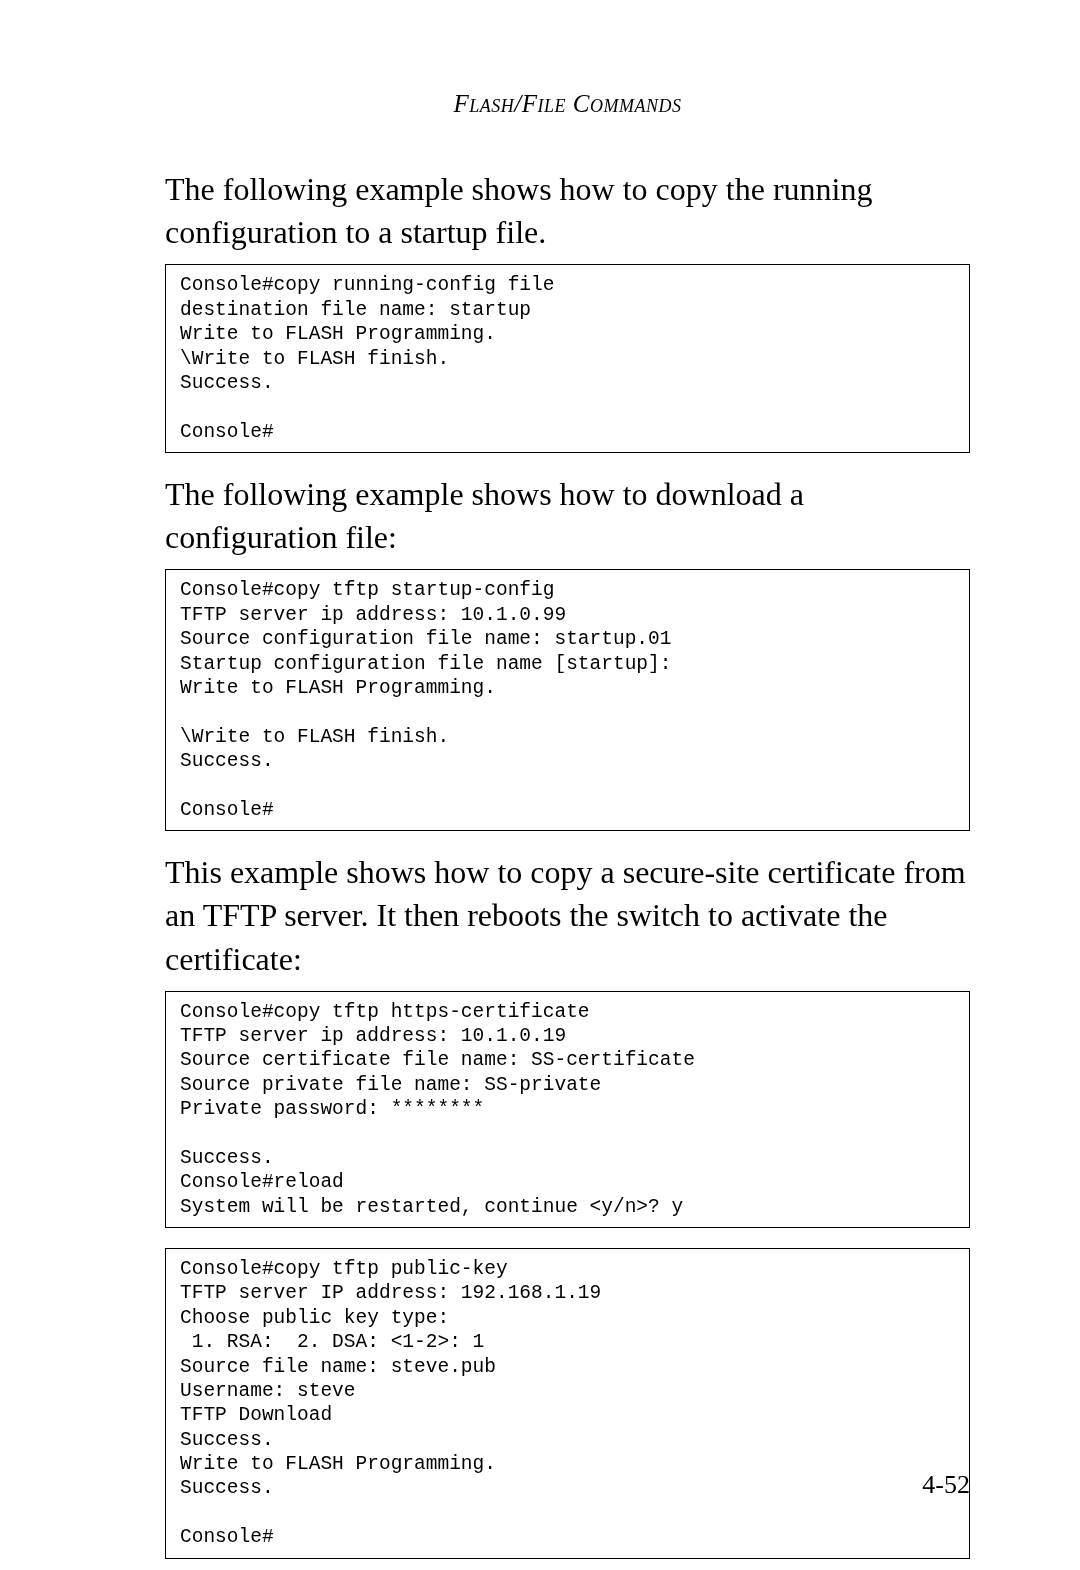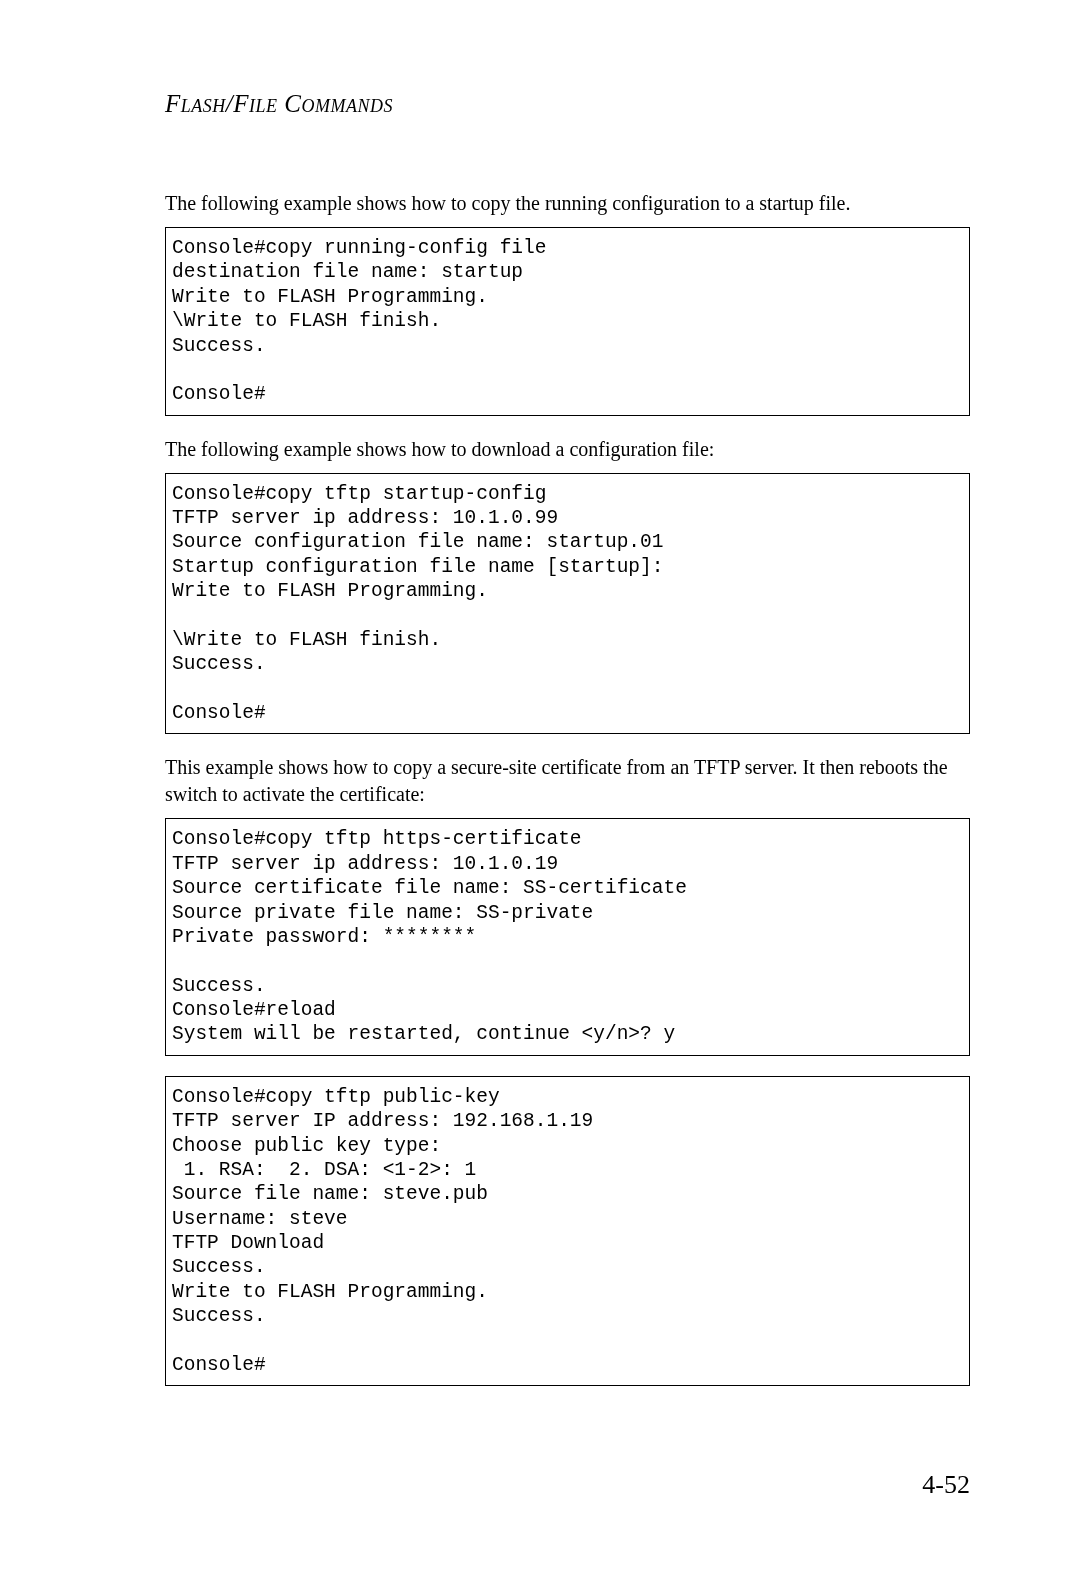--- a/index.html
+++ b/index.html
@@ -11,36 +11,36 @@
     width: 1080px;
   }
   .page {
     box-sizing: border-box;
     width: 1080px;
     height: 1570px;
     padding: 90px 110px 60px 165px;
     position: relative;
   }
   .running-head {
-    text-align: left;
+    text-align: center;
     font-variant: small-caps;
     font-style: italic;
     font-size: 25px;
     letter-spacing: 0.5px;
-    margin-bottom: 72px;
+    margin-bottom: 50px;
     font-family: Garamond, "Times New Roman", Georgia, serif;
   }
   .para {
-    font-size: 20px;
+    font-size: 32px;
     line-height: 1.35;
     margin: 2px 0 10px 0;
   }
   .code-block {
     border: 1px solid #000;
-    padding: 8px 6px;
+    padding: 8px 14px;
     font-family: "Courier New", Courier, monospace;
     font-size: 19.5px;
     line-height: 1.25;
     white-space: pre;
     margin: 8px 0 20px 0;
   }
   .page-number {
     position: absolute;
     bottom: 70px;
     right: 110px;

